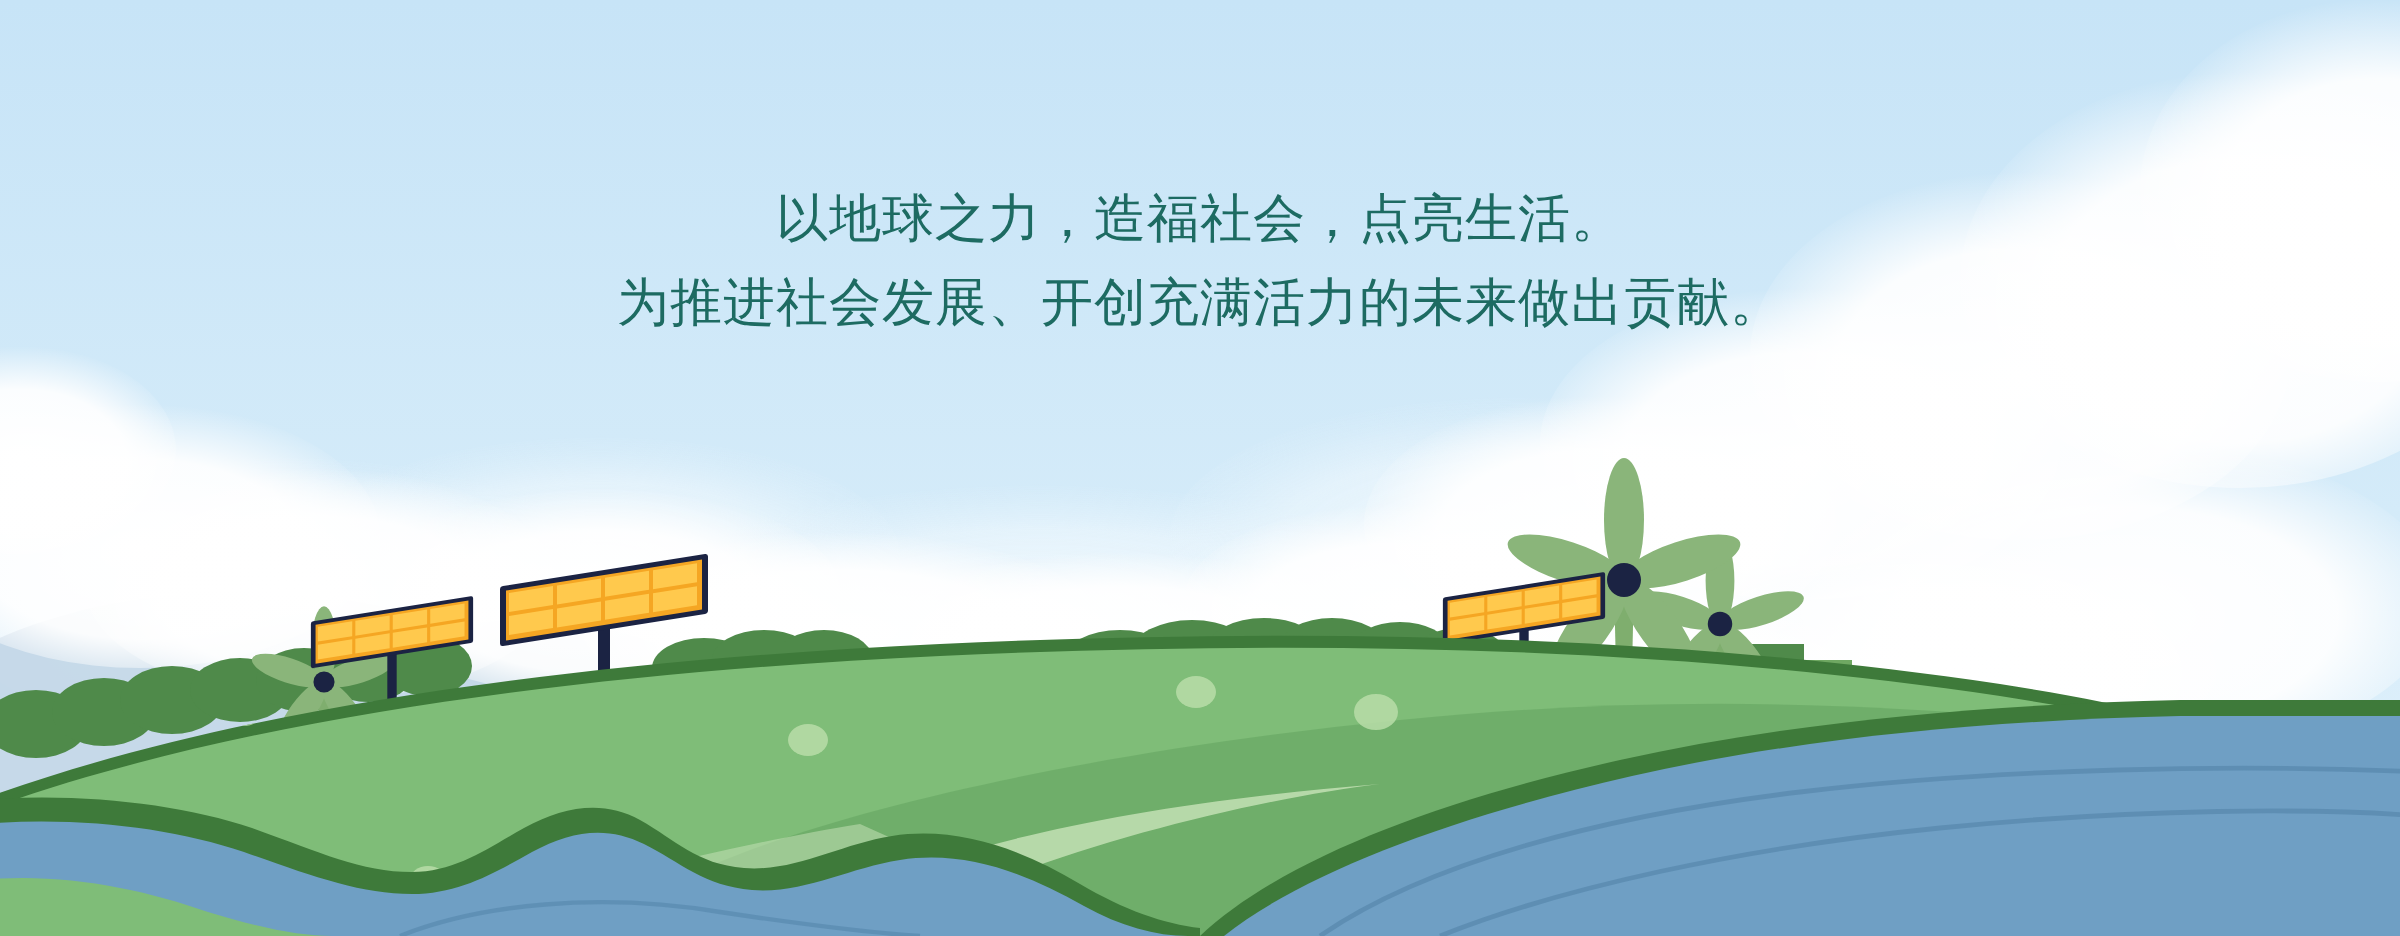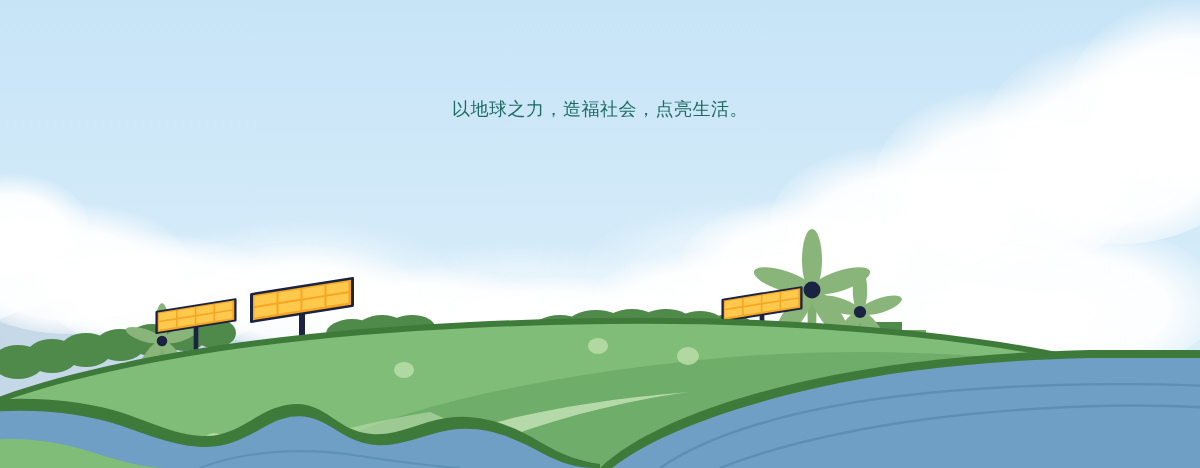--- a/index.html
+++ b/index.html
@@ -27,21 +27,21 @@
     left: 0;
     top: 88px;
     width: 1200px;
     text-align: center;
     z-index: 5;
     pointer-events: none;
   }
   .tagline-line {
     display: block;
     color: #1d6b62;
-    font-size: 18px;
+    font-size: 26px;
     line-height: 42px;
     letter-spacing: 0.5px;
     font-weight: 400;
     white-space: nowrap;
   }
 </style>
 </head>
 <body>
 
 <div id="banner">
@@ -297,15 +297,16 @@
         </g>
 
         <path fill="#7fbd78" d="M -10 468 L -10 440 C 30 436, 70 444, 104 456 C 130 464, 150 468, 166 468 Z"></path>
       </g>
 
     </g>
   </svg>
 
   <div class="tagline-block">
     <span class="tagline-line">以地球之力，造福社会，点亮生活。</span>
+    <span class="tagline-line">为推进社会发展、开创充满活力的未来做出贡献。</span>
   </div>
 
 </div>
 
 </body></html>

